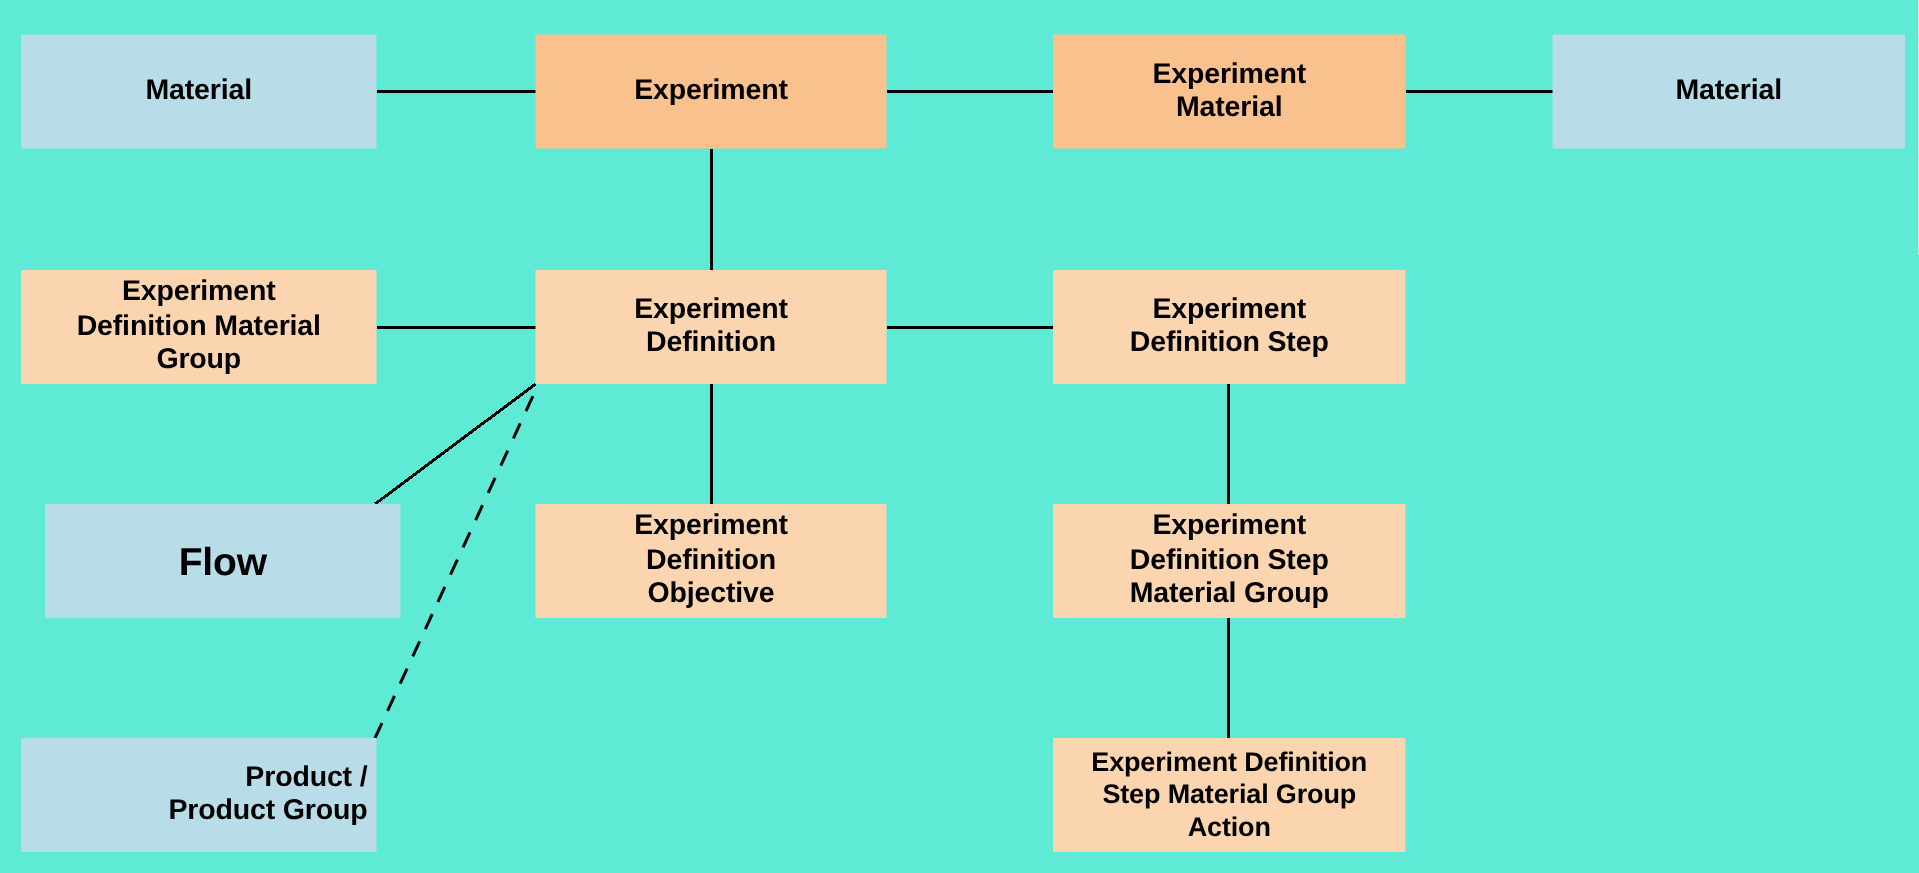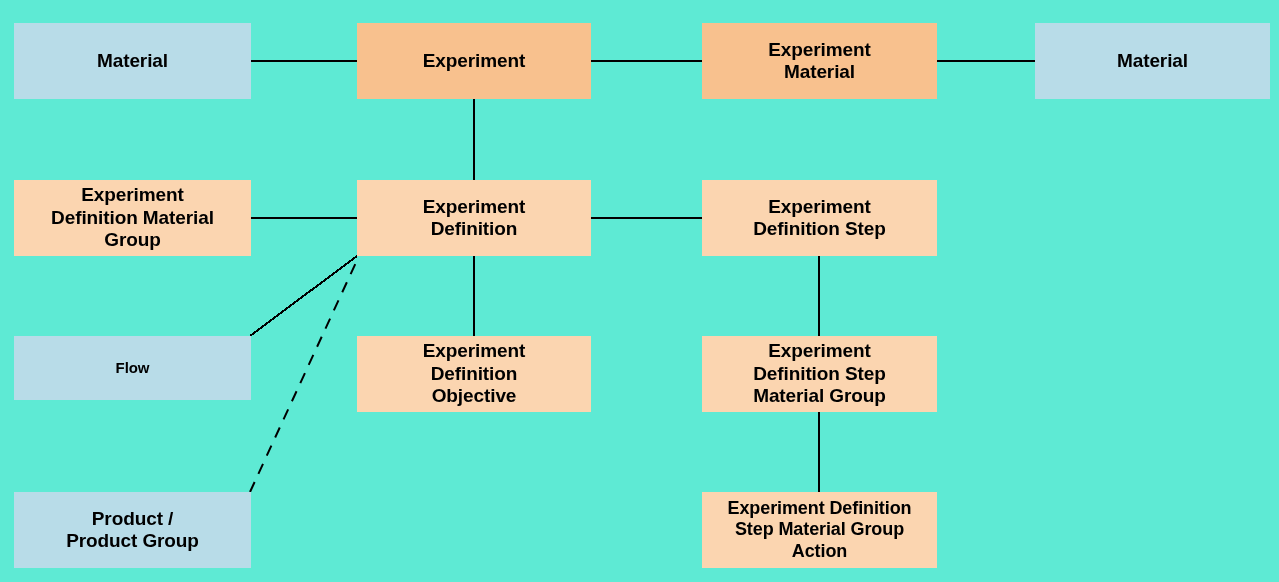--- a/index.html
+++ b/index.html
@@ -87,34 +87,34 @@
 Group</span>
       </div>
       <div class="node fill-peach" style="left: 357px; top: 180px; width: 234px; height: 76px; font-size: 19px;">
         <span class="label">Experiment
 Definition</span>
       </div>
       <div class="node fill-peach" style="left: 702px; top: 180px; width: 235px; height: 76px; font-size: 19px;">
         <span class="label">Experiment
 Definition Step</span>
       </div>
-      <div class="node fill-blue" style="left: 14px; top: 336px; width: 237px; height: 64px; font-size: 15px;">
+      <div class="node fill-blue" style="left: 30px; top: 336px; width: 237px; height: 76px; font-size: 26px;">
         <span class="label">Flow</span>
       </div>
       <div class="node fill-peach" style="left: 357px; top: 336px; width: 234px; height: 76px; font-size: 19px;">
         <span class="label">Experiment
 Definition
 Objective</span>
       </div>
       <div class="node fill-peach" style="left: 702px; top: 336px; width: 235px; height: 76px; font-size: 19px;">
         <span class="label">Experiment
 Definition Step
 Material Group</span>
       </div>
-      <div class="node fill-blue" style="left: 14px; top: 492px; width: 237px; height: 76px; font-size: 19px;">
+      <div class="node fill-blue" style="left: 14px; top: 492px; width: 237px; height: 76px; font-size: 19px; text-align: right;">
         <span class="label">Product /
 Product Group</span>
       </div>
       <div class="node fill-peach" style="left: 702px; top: 492px; width: 235px; height: 76px; font-size: 18px;">
         <span class="label">Experiment Definition
 Step Material Group
 Action</span>
       </div>
     </div>
 </div>

